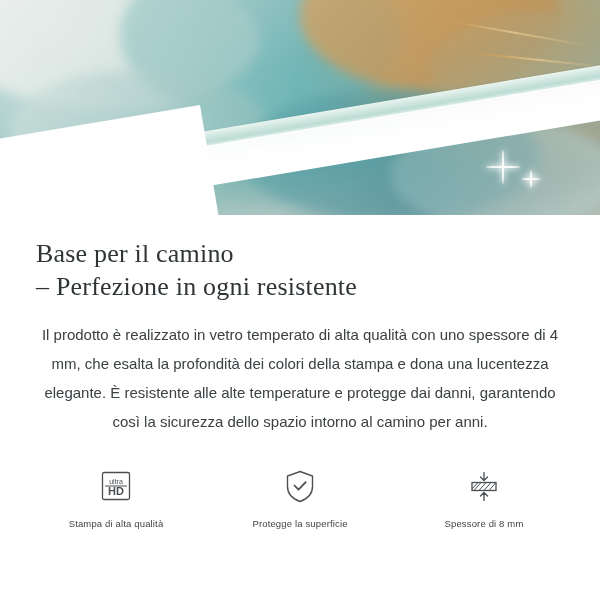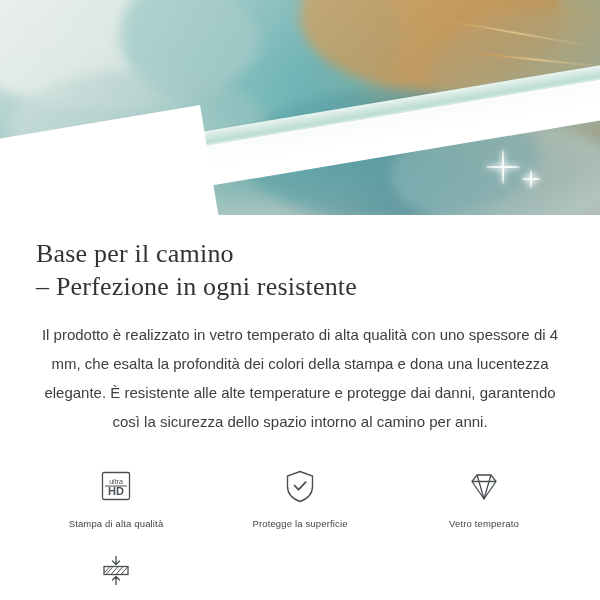--- a/index.html
+++ b/index.html
@@ -240,30 +240,20 @@
     <div class="feature">
       <div class="feature-icon">
         <svg width="36" height="40" viewBox="0 0 36 40">
           <path d="M18 4.5 30.5 9v10.5c0 7-5.3 12.4-12.5 15C10.8 31.9 5.5 26.5 5.5 19.5V9L18 4.5z" fill="none" stroke="#4a4f53" stroke-width="1.4"></path>
           <path d="M12.5 18.5l4 4.2 7.2-7.6" fill="none" stroke="#4a4f53" stroke-width="1.8" stroke-linecap="round" stroke-linejoin="round"></path>
         </svg>
       </div>
       <div class="feature-label">Protegge la superficie</div>
     </div>
 
-    <div class="feature">
-      <div class="feature-icon">
-        <svg width="40" height="36" viewBox="0 0 40 36" fill="none" stroke="#4a4f53" stroke-width="1.3" stroke-linejoin="round">
-          <path d="M8 12.5h24L20 30 8 12.5z"></path>
-          <path d="M8 12.5 13 6h14l5 6.5"></path>
-          <path d="M13 6l2 6.5M27 6l-2 6.5M15 12.5 20 30l5-17.5"></path>
-        </svg>
-      </div>
-      <div class="feature-label">Vetro temperato</div>
-    </div>
 
 
     <div class="feature">
       <div class="feature-icon">
         <svg width="40" height="38" viewBox="0 0 40 38" fill="none" stroke="#4a4f53" stroke-width="1.3" stroke-linecap="round">
           <path d="M20 4.5v7.5M16.5 9l3.5 3.5L23.5 9"></path>
           <rect x="8" y="14.5" width="24" height="8" fill="none" stroke="#4a4f53" stroke-width="1.3"></rect>
           <path d="M10 22.5 17 14.5M15 22.5 22 14.5M20 22.5 27 14.5M25 22.5 31.5 15M8.5 20.5 14 14.5" stroke-width="1"></path>
           <path d="M20 32.5V25M16.5 28l3.5-3.5L23.5 28"></path>
         </svg>

